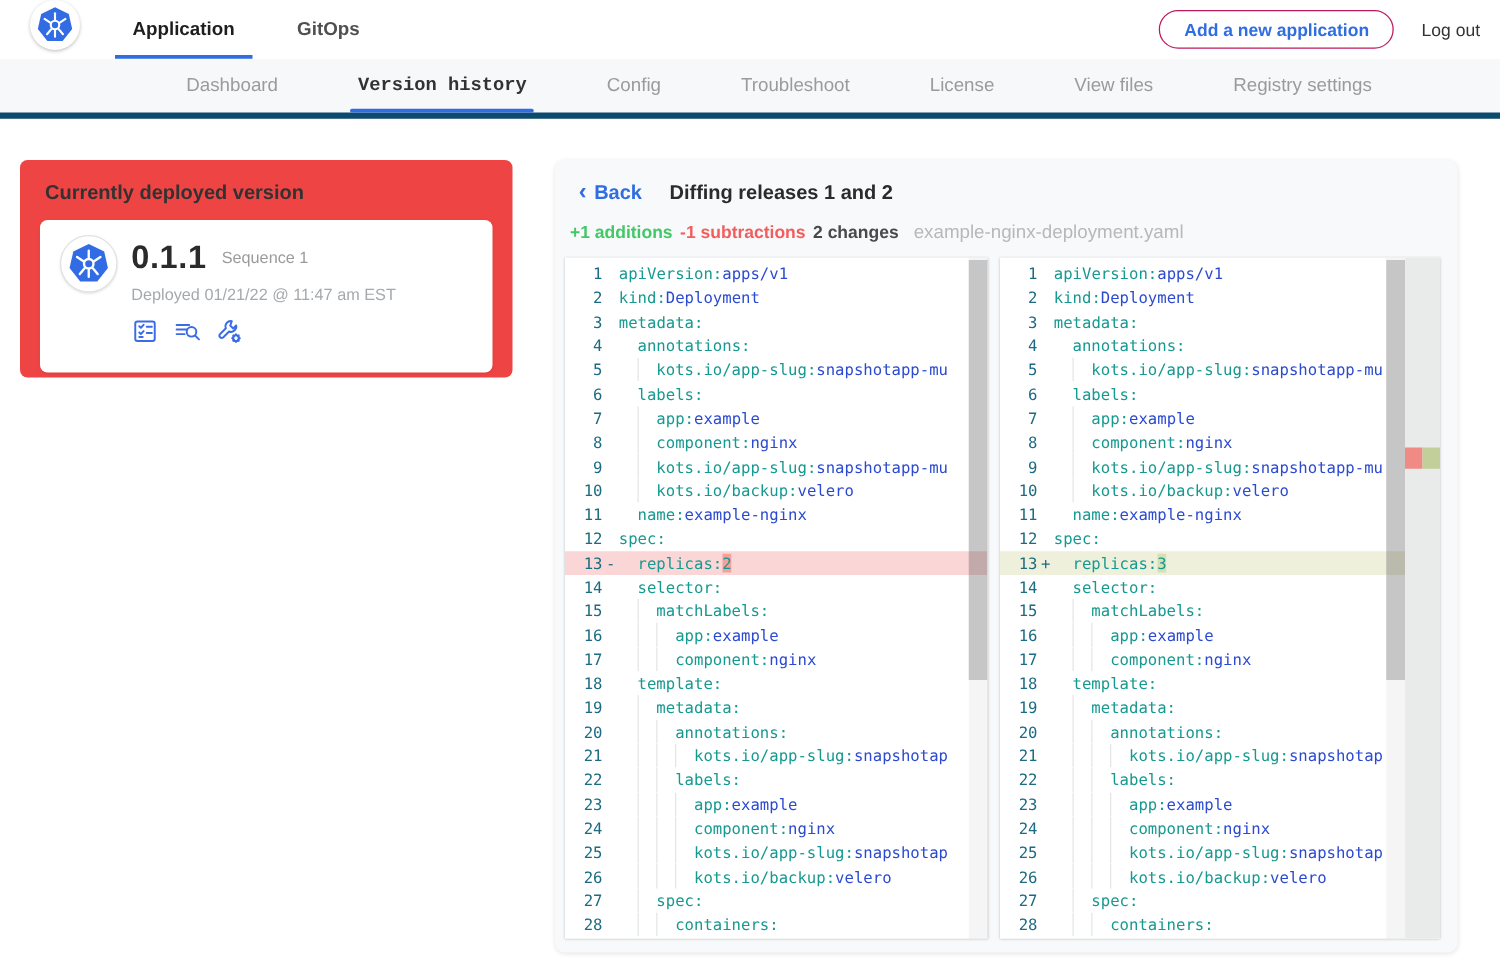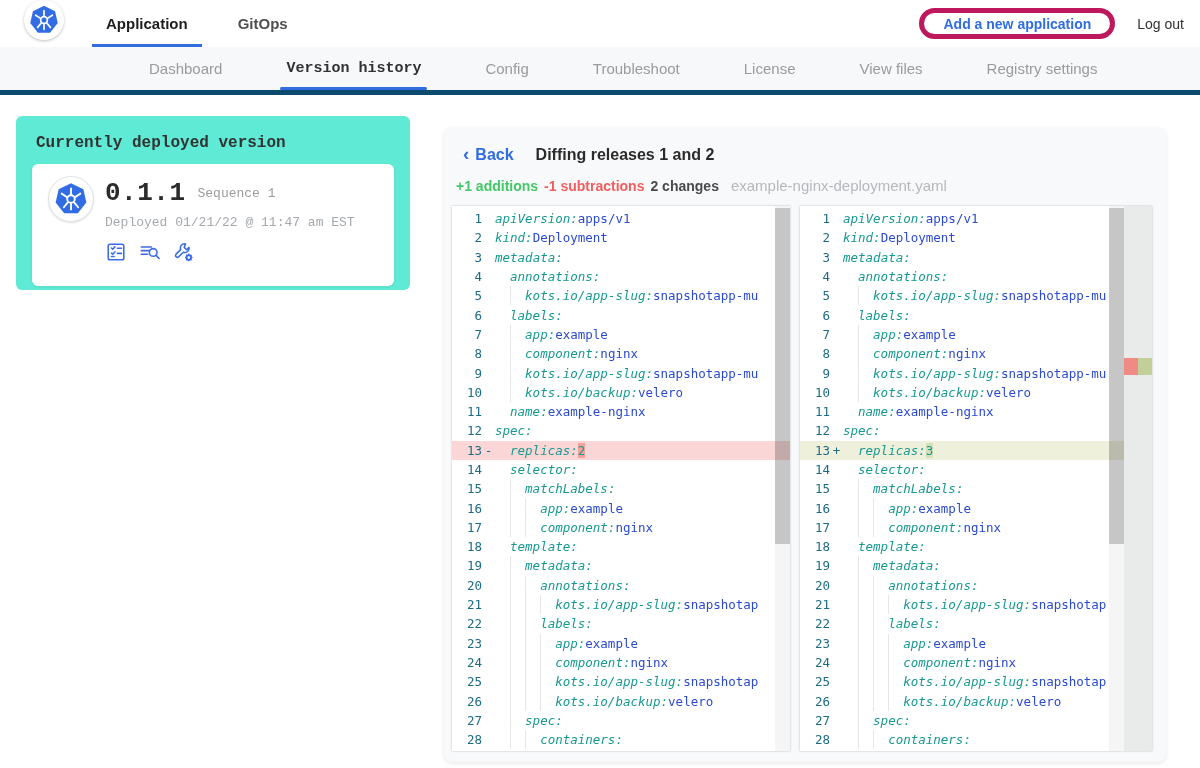--- a/index.html
+++ b/index.html
@@ -10,37 +10,37 @@
   .topbar { position:relative; height:47px; background:#fff; display:flex; }
   .logo-wrap { width:40px; height:40px; margin:0 28px 0 24px; border-radius:50%;
     background:#fff; box-shadow:0 1px 3px rgba(0,0,0,.25); display:flex; align-items:center; justify-content:center; }
   .logo-wrap svg { width:34px; height:34px; }
   .top-tabs { display:flex; height:100%; }
   .top-tab { position:relative; display:flex; align-items:center; padding:0 14px; margin-right:22px;
     font-size:15px; font-weight:bold; color:#4f4f4f; cursor:pointer; }
   .top-tab.active { color:#1e1e1e; }
   .top-tab.active::after { content:""; position:absolute; left:0; right:0; bottom:0; height:3px; background:#2f6de1; }
   .topbar-right { position:absolute; right:16px; top:0; height:47px; display:flex; align-items:center; gap:22px; }
-  .add-app-btn { height:31px; padding:0 19px; border:5px solid #be185d; border-radius:17px;
+  .add-app-btn { height:31px; padding:0 19px; border:1px solid #be185d; border-radius:17px;
     background:#fff; color:#2f6de1; font-size:14px; font-weight:bold; cursor:pointer;
     font-family:"Liberation Sans", sans-serif; }
   .logout { font-size:14px; color:#323232; cursor:pointer; }
 
   
   .subnav { height:48px; background:#f7f8fa; border-bottom:5px solid #0c4a6e; display:flex; align-items:stretch;
     padding-left:145px; }
   .sub-tab { position:relative; display:flex; align-items:center; padding:0 4px; margin-right:56px;
     font-size:15px; color:#9b9b9b; cursor:pointer; }
   .sub-tab.active { color:#323232; font-weight:bold;font-family:Liberation Mono, monospace; }
   .sub-tab.active::after { content:""; position:absolute; left:-2px; right:-2px; bottom:0; height:3px;
     background:#2f6de1; border-radius:2px; }
 
   
-  .deployed-card { position:absolute; left:16px; top:116px; width:394px; height:174px;
-    background:#5eead4; border-radius:6px; padding:16px 16px;font-family:Liberation Mono, monospace; }
+  .deployed-card { position:absolute; left:16px; top:128px; width:394px; height:174px;
+    background:#ef4444; border-radius:6px; padding:16px 16px; }
   .deployed-card h2 { font-size:16px; font-weight:bold; color:#323232; margin:2px 0 12px 4px; }
   .version-box { background:#fff; border-radius:6px; box-shadow:0 1px 3px rgba(0,0,0,.08);
     padding:14px 16px 14px 16px; height:122px; position:relative; }
   .k8s-badge { position:absolute; left:16px; top:12px; width:46px; height:46px; border-radius:50%;
     background:#fff; border:1px solid #dfe3e6; box-shadow:0 1px 2px rgba(0,0,0,.12);
     display:flex; align-items:center; justify-content:center; }
   .k8s-badge svg { width:38px; height:38px; }
   .vb-col { margin-left:57px; }
   .vb-line1 { display:flex; align-items:center; gap:12px; }
   .vb-version { font-size:26px; font-weight:bold; color:#2b2b2b; letter-spacing:.5px; }
@@ -70,21 +70,21 @@
   .editor.left { width:338px; }
   .editor.right { width:352px; }
   .lines { padding-top:3px; }
   .cl { display:flex; height:19.3px; align-items:center;
     font-family:"DejaVu Sans Mono", monospace; font-size:12.5px; white-space:pre; }
   .ln { width:30px; text-align:right; color:#1c6b82; flex:none; }
   .sign { width:13px; text-align:center; color:#1c6b82; flex:none; }
   .code { flex:1; overflow:hidden; height:100%; display:flex; align-items:center; }
   .ind { display:inline-block; width:2ch; height:100%; border-left:1px solid #e4e6e6; flex:none; }
   .code .ind:first-child { border-left-color:transparent; }
-  .k { color:#169990;font-style:italic; }
+  .k { color:#169990; }
   .v { color:#2b4ad0; }
   .cl.removed { background:#fbd6d6; }
   .cl.removed .v { color:#169990; background:#f2a19c; }
   .cl.added { background:#eef0db; }
   .cl.added .v { color:#169990; background:#d4e0b6; }
 
   .vscroll { position:absolute; top:0; bottom:0; width:15px; background:rgba(0,0,0,0.04); z-index:3; }
   .editor.left .vscroll { right:0; }
   .editor.right .vscroll { right:28px; }
   .vthumb { position:absolute; left:0; right:0; top:2px; height:336px; background:rgba(90,90,90,0.30); }

